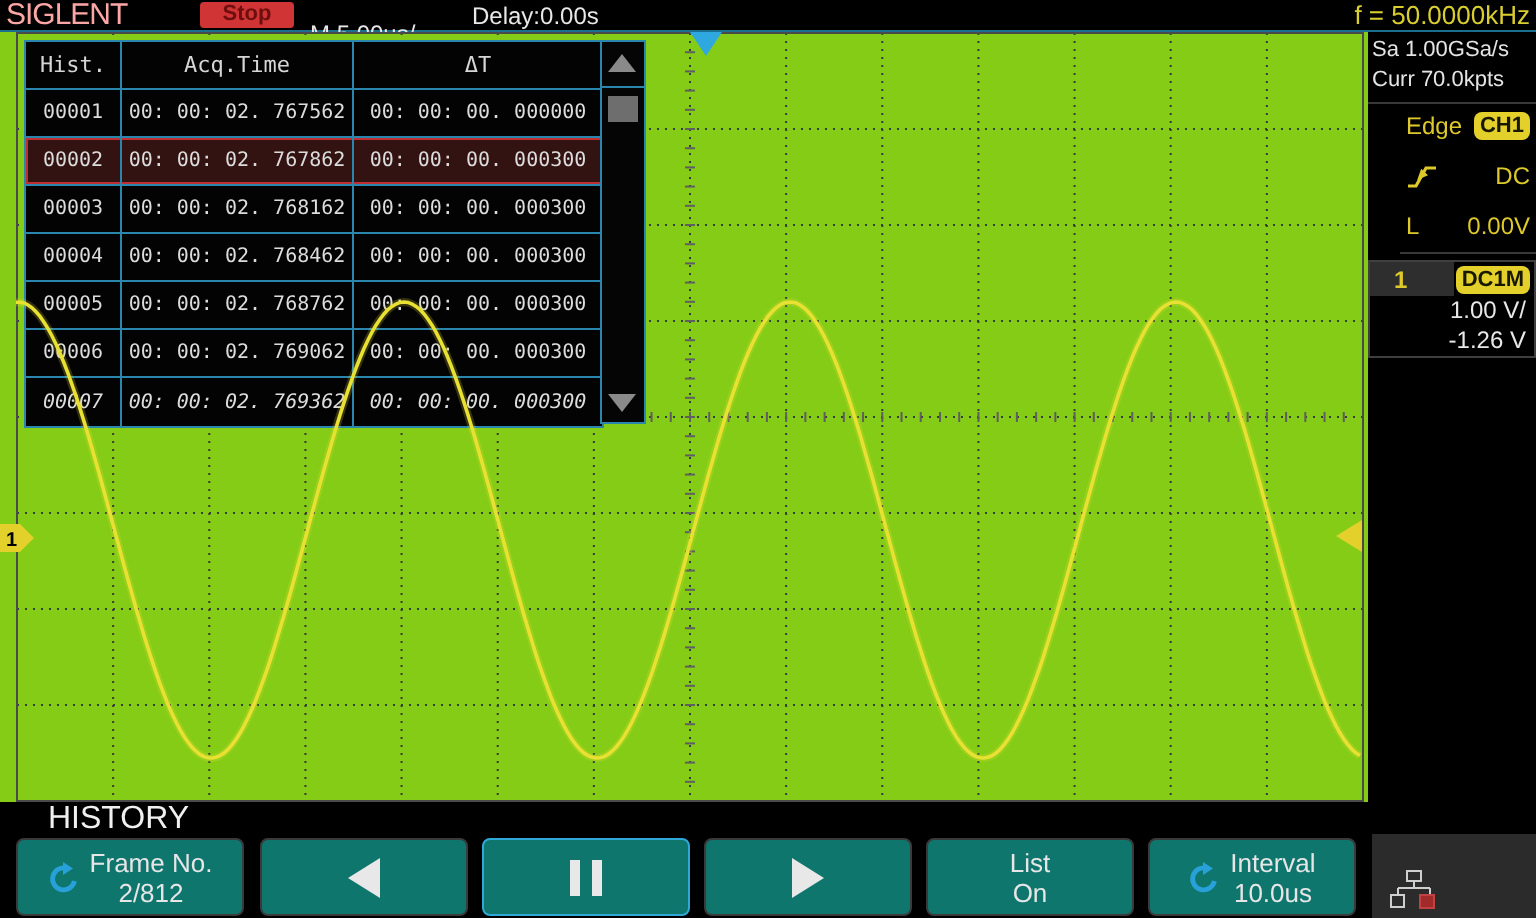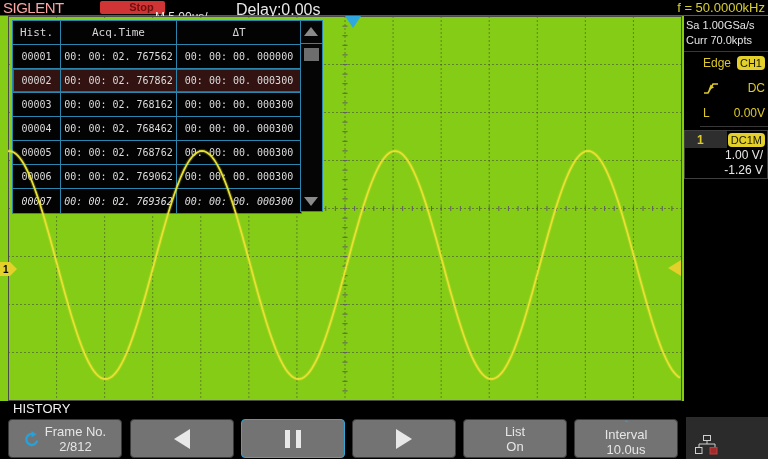--- a/index.html
+++ b/index.html
@@ -4,23 +4,23 @@
 <style>
   html,body{margin:0;padding:0;background:#000;}
   #scope{position:relative;width:768px;height:459px;background:#000;overflow:hidden;
          font-family:"Liberation Sans",sans-serif;-webkit-font-smoothing:antialiased;}
 
   
   #topbar{position:absolute;left:0;top:0;width:768px;height:15px;background:#000;
           border-bottom:1px solid #1a6e8e;}
   #logo{position:absolute;left:3px;top:-1px;color:#fca5a5;font-weight:normal;font-size:15px;letter-spacing:-0.5px;}
   #stop-badge{position:absolute;left:100px;top:1px;width:47px;height:13px;background:#d03434;
-              color:#6e0e0e;font-weight:bold;font-size:11px;text-align:center;line-height:13px;border-radius:2px;padding-left:18px;}
+              color:#6e0e0e;font-weight:bold;font-size:11px;text-align:center;line-height:13px;border-radius:2px;}
   #tb-timebase{position:absolute;left:155px;top:10px;color:#e8e8e8;font-size:12px;}
-  #tb-delay{position:absolute;left:236px;top:1px;color:#e8e8e8;font-size:16px;}
+  #tb-delay{position:absolute;left:236px;top:1px;color:#e8e8e8;font-size:12px;}
   #tb-freq{position:absolute;right:3px;top:0px;color:#d8ce30;font-size:13px;}
 
   
   #display{position:absolute;left:0;top:16px;width:684px;height:385px;background:#84cc16;}
   #grid-svg,#wave-svg{position:absolute;left:0;top:0;pointer-events:none;}
   #wave-svg{z-index:5;}
 
   
   #hist-table{position:absolute;left:12px;top:4px;width:288px;z-index:3;
               border:1px solid #2a86ad;background:#030303;
@@ -43,42 +43,42 @@
   #scroll-thumb{position:absolute;left:3px;top:27px;width:15px;height:13px;background:#6e6e6e;}
   #scroll-down{position:absolute;left:3px;bottom:5px;width:0;height:0;
                border-left:7px solid transparent;border-right:7px solid transparent;border-top:9px solid #8a8a8a;}
 
   
   #sidebar{position:absolute;left:684px;top:16px;width:84px;height:385px;background:#000;}
   #acq-block{padding:2px 0 3px 2px;border-bottom:1px solid #383838;color:#e4e4e4;font-size:11px;line-height:15px;}
   #trig-block{padding:4px 3px 6px 3px;border-bottom:1px solid #383838;color:#ddc92a;font-size:12px;margin-left:16px;}
   .trig-row{display:flex;justify-content:space-between;align-items:center;margin-bottom:11px;}
   .trig-row:last-child{margin-bottom:0;}
-  .yellow-badge{background:#e3d02b;color:#181800;font-weight:normal;font-size:11px;
+  .yellow-badge{background:#e3d02b;color:#181800;font-weight:bold;font-size:11px;
                 padding:0 3px;border-radius:4px;line-height:14px;}
   #ch-box{margin-top:3px;border:1px solid #3f3f3f;}
   #ch-head{display:flex;align-items:center;height:17px;}
   #ch-num{width:42px;height:17px;background:#2e2e2e;color:#ddc92a;font-size:12px;font-weight:bold;
           display:flex;align-items:center;padding-left:12px;box-sizing:border-box;}
   #ch-coupling{margin-left:auto;margin-right:2px;}
   .ch-line{color:#e8e8e8;font-size:12px;text-align:right;padding-right:4px;line-height:15px;}
 
   
   #bottombar{position:absolute;left:0;top:401px;width:768px;height:58px;background:#000;}
-  #mode-label{position:absolute;left:13px;top:0px;color:#f0f0f0;font-size:13px;}
-  .menu-btn{position:absolute;top:18px;height:39px;background:#737373;border:1px solid #3a3a3a;
+  #mode-label{position:absolute;left:24px;top:0px;color:#f0f0f0;font-size:16px;}
+  .menu-btn{position:absolute;top:18px;height:39px;background:#0f766e;border:1px solid #3a3a3a;
             border-radius:4px;color:#e6e6e6;font-size:13px;box-sizing:border-box;
             display:flex;align-items:center;justify-content:center;gap:5px;}
   .btn-col{display:flex;flex-direction:column;align-items:center;line-height:15px;}
   #btn-frame{left:8px;width:114px;}
   #btn-prev{left:130px;width:104px;}
   #btn-pause{left:241px;width:104px;border:1px solid #2fa8d8;}
   #btn-next{left:352px;width:104px;}
   #btn-list{left:463px;width:104px;}
-  #btn-interval{left:574px;width:104px;flex-direction:column;}
+  #btn-interval{left:574px;width:104px;}
   .tri-left{width:0;height:0;border-top:10px solid transparent;border-bottom:10px solid transparent;
             border-right:16px solid #e8e8e8;}
   .tri-right{width:0;height:0;border-top:10px solid transparent;border-bottom:10px solid transparent;
              border-left:16px solid #e8e8e8;}
   .pause-bars{display:flex;gap:6px;}
   .pause-bars span{display:block;width:5px;height:18px;background:#e8e8e8;}
   #corner-panel{position:absolute;left:686px;top:16px;width:82px;height:42px;background:#2b2b2b;}
   #lan-icon{position:absolute;left:8px;top:18px;}
 </style>
 </head>

